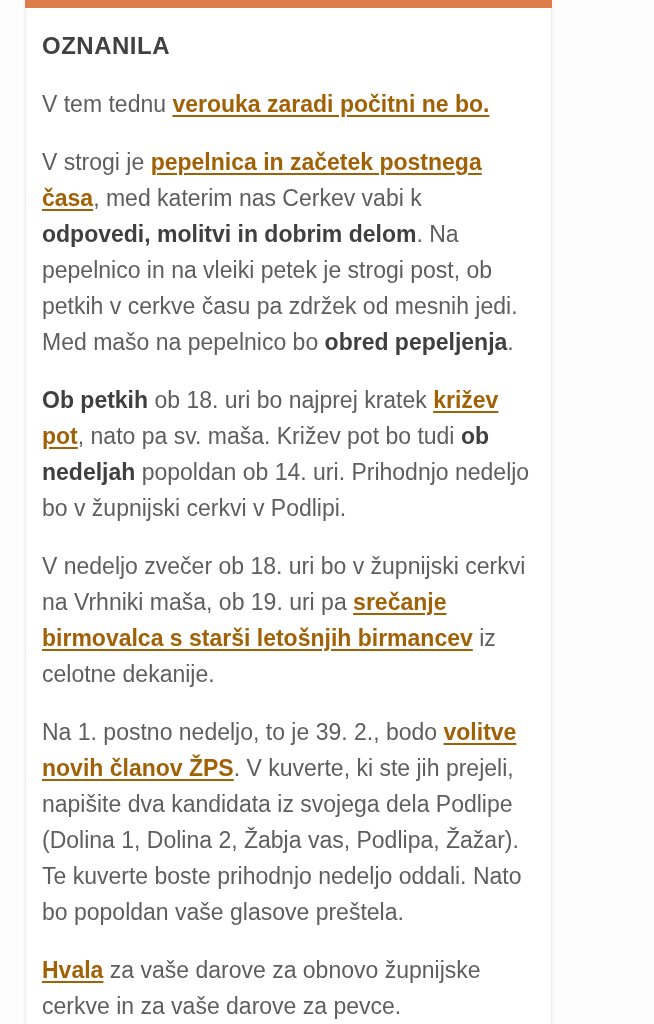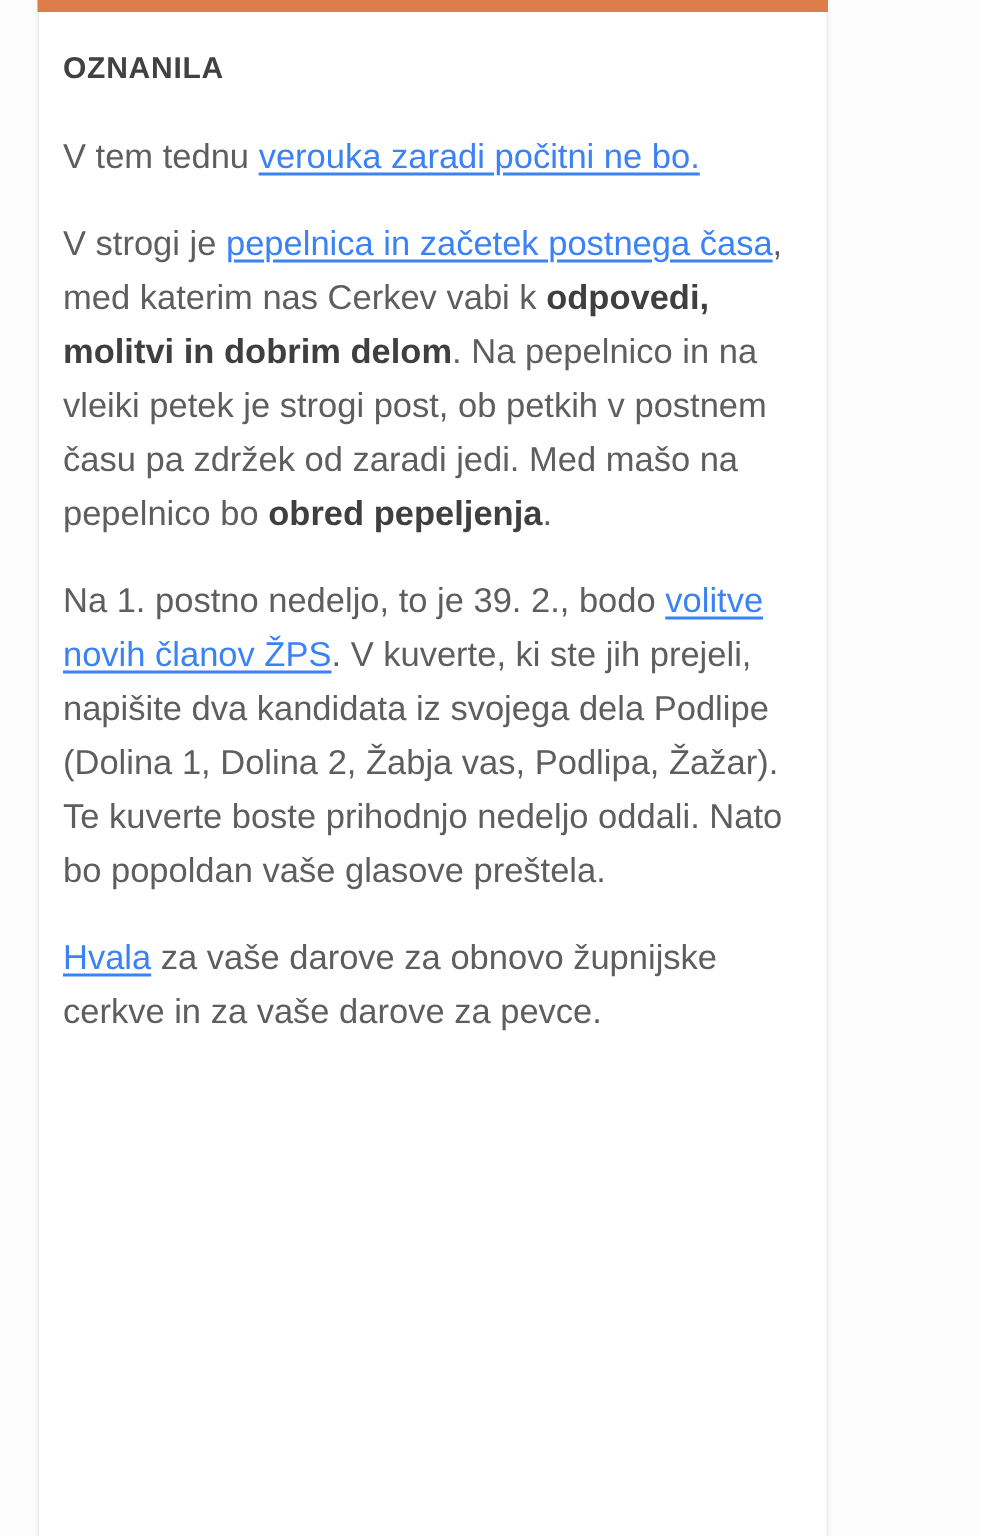--- a/index.html
+++ b/index.html
@@ -32,54 +32,56 @@
   .card-accent {
     position: absolute;
     left: -1px;
     top: 0;
     width: 527px;
     height: 8px;
     background: #dd7d4a;
   }
   .title {
     margin: 28px 0 0 0;
-    font-size: 20px;
+    font-size: 24px;
     line-height: 36px;
     font-weight: 700;
     color: #414141;
     letter-spacing: 0.5px;
   }
   .body-text p {
     margin: 22px 0;
     font-size: 23px;
     line-height: 36px;
     color: #5e5e5e;
     font-weight: 400;
   }
   .body-text strong {
     color: #3f3f3f;
     font-weight: 700;
     text-align: right;
   }
   .body-text a.link {
-    color: #3b82f6;
-    font-weight: 400;
+    color: #a16207;
+    font-weight: 700;
     text-decoration: underline;
     text-decoration-thickness: 2px;
     text-underline-offset: 3px;
     cursor: pointer;
   }
 </style>
 </head>
 <body>
 
 <div class="page" style="background: rgb(253, 253, 253);">
   <article class="card">
     <div class="card-accent" style="background: rgb(221, 125, 74);"></div>
     <h1 class="title">OZNANILA</h1>
     <div class="body-text" id="paragraphs">
         <p><span>V tem tednu </span><a class="link">verouka zaradi počitni ne bo.</a></p>
-        <p><span>V strogi je </span><a class="link">pepelnica in začetek postnega časa</a><span>, med katerim nas Cerkev vabi k </span><strong>odpovedi, molitvi in dobrim delom</strong><span>. Na pepelnico in na vleiki petek je strogi post, ob petkih v postnem času pa zdržek od zaradi jedi. Med mašo na pepelnico bo </span><strong>obred pepeljenja</strong><span>.</span></p>
+        <p><span>V strogi je </span><a class="link">pepelnica in začetek postnega časa</a><span>, med katerim nas Cerkev vabi k </span><strong>odpovedi, molitvi in dobrim delom</strong><span>. Na pepelnico in na vleiki petek je strogi post, ob petkih v cerkve času pa zdržek od mesnih jedi. Med mašo na pepelnico bo </span><strong>obred pepeljenja</strong><span>.</span></p>
+        <p><strong>Ob petkih</strong><span> ob 18. uri bo najprej kratek </span><a class="link">križev pot</a><span>, nato pa sv. maša. Križev pot bo tudi </span><strong>ob nedeljah</strong><span> popoldan ob 14. uri. Prihodnjo nedeljo bo v župnijski cerkvi v Podlipi.</span></p>
+        <p><span>V nedeljo zvečer ob 18. uri bo v župnijski cerkvi na Vrhniki maša, ob 19. uri pa </span><a class="link">srečanje birmovalca s starši letošnjih birmancev</a><span> iz celotne dekanije.</span></p>
         <p><span>Na 1. postno nedeljo, to je 39. 2., bodo </span><a class="link">volitve novih članov ŽPS</a><span>. V kuverte, ki ste jih prejeli, napišite dva kandidata iz svojega dela Podlipe (Dolina 1, Dolina 2, Žabja vas, Podlipa, Žažar). Te kuverte boste prihodnjo nedeljo oddali. Nato bo popoldan vaše glasove preštela.</span></p>
         <p><a class="link">Hvala</a><span> za vaše darove za obnovo župnijske cerkve in za vaše darove za pevce.</span></p>
       </div>
   </article>
 </div>
 
 </body></html>

